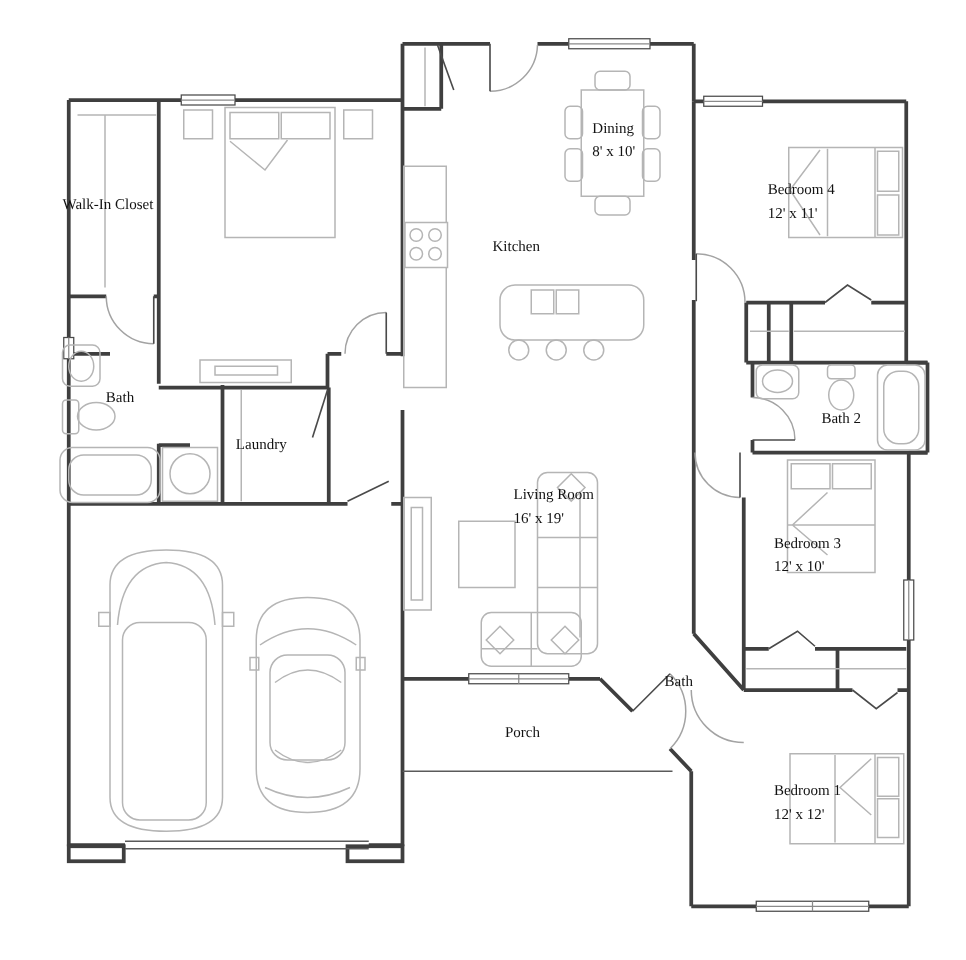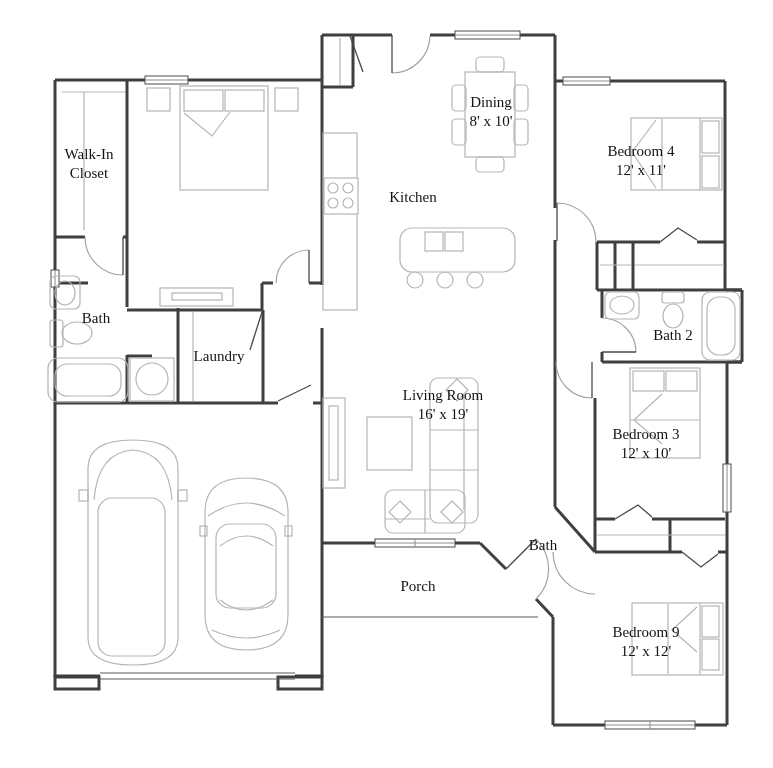--- a/index.html
+++ b/index.html
@@ -11,28 +11,28 @@
         font-family:"Liberation Serif", serif; overflow:hidden;}
   #plan svg{position:absolute;left:0;top:0;}
   .walls{stroke:var(--wall);stroke-width:3;fill:none;}
   .thinline{stroke:var(--thin);stroke-width:1.2;fill:none;}
   .furn{stroke:var(--furniture);stroke-width:1.2;fill:none;}
   .furnfill{stroke:var(--furniture);stroke-width:1.2;fill:#ffffff;}
   .arc{stroke:var(--door-arc);stroke-width:1.2;fill:none;}
   .leaf{stroke:#4a4a4a;stroke-width:1.3;fill:none;}
   .win{stroke:#4a4a4a;stroke-width:1;fill:#ffffff;}
   .winline{stroke:#8a8a8a;stroke-width:1;fill:none;}
-  .lbl{position:absolute;transform:translate(-50%,-50%);text-align:center;
-       font-size:15px;line-height:19px;color:var(--text);white-space:nowrap;}
+  .lbl{position:absolute;transform:translate(-50%,-50%);
+       font-size:12px;line-height:19px;color:var(--text);white-space:nowrap;}
   .lbl .dims{display:block;}
   .lbl.wrap{white-space:normal;width:78px;}
   #lbl-wic{left:89px;top:164px;}
   #lbl-owners{left:220px;top:198px;}
   #lbl-bath{left:96px;top:318px;}
-  #lbl-laundry{left:219px;top:356px;}
+  #lbl-laundry{left:209px;top:356px;}
   #lbl-kitchen{left:413px;top:197px;}
   #lbl-dining{left:491px;top:112px;}
   #lbl-bed4{left:641px;top:161px;}
   #lbl-bath2{left:673px;top:335px;}
   #lbl-bed3{left:646px;top:444px;}
   #lbl-living{left:443px;top:405px;}
   #lbl-entry{left:543px;top:545px;}
   #lbl-porch{left:418px;top:586px;}
   #lbl-garage{left:184px;top:541px;}
   #lbl-bed2{left:646px;top:642px;}
@@ -273,16 +273,16 @@
     <span>Living Room</span>
     <span class="dims">16' x 19'</span>
   </div>
   <div class="lbl" id="lbl-entry">
     <span>Bath</span>
   </div>
   <div class="lbl" id="lbl-porch">
     <span>Porch</span>
   </div>
   <div class="lbl" id="lbl-bed2">
-    <span>Bedroom 9</span>
+    <span>Bedroom 1</span>
     <span class="dims">12' x 12'</span>
   </div>
 </div>
 
 </body></html>

